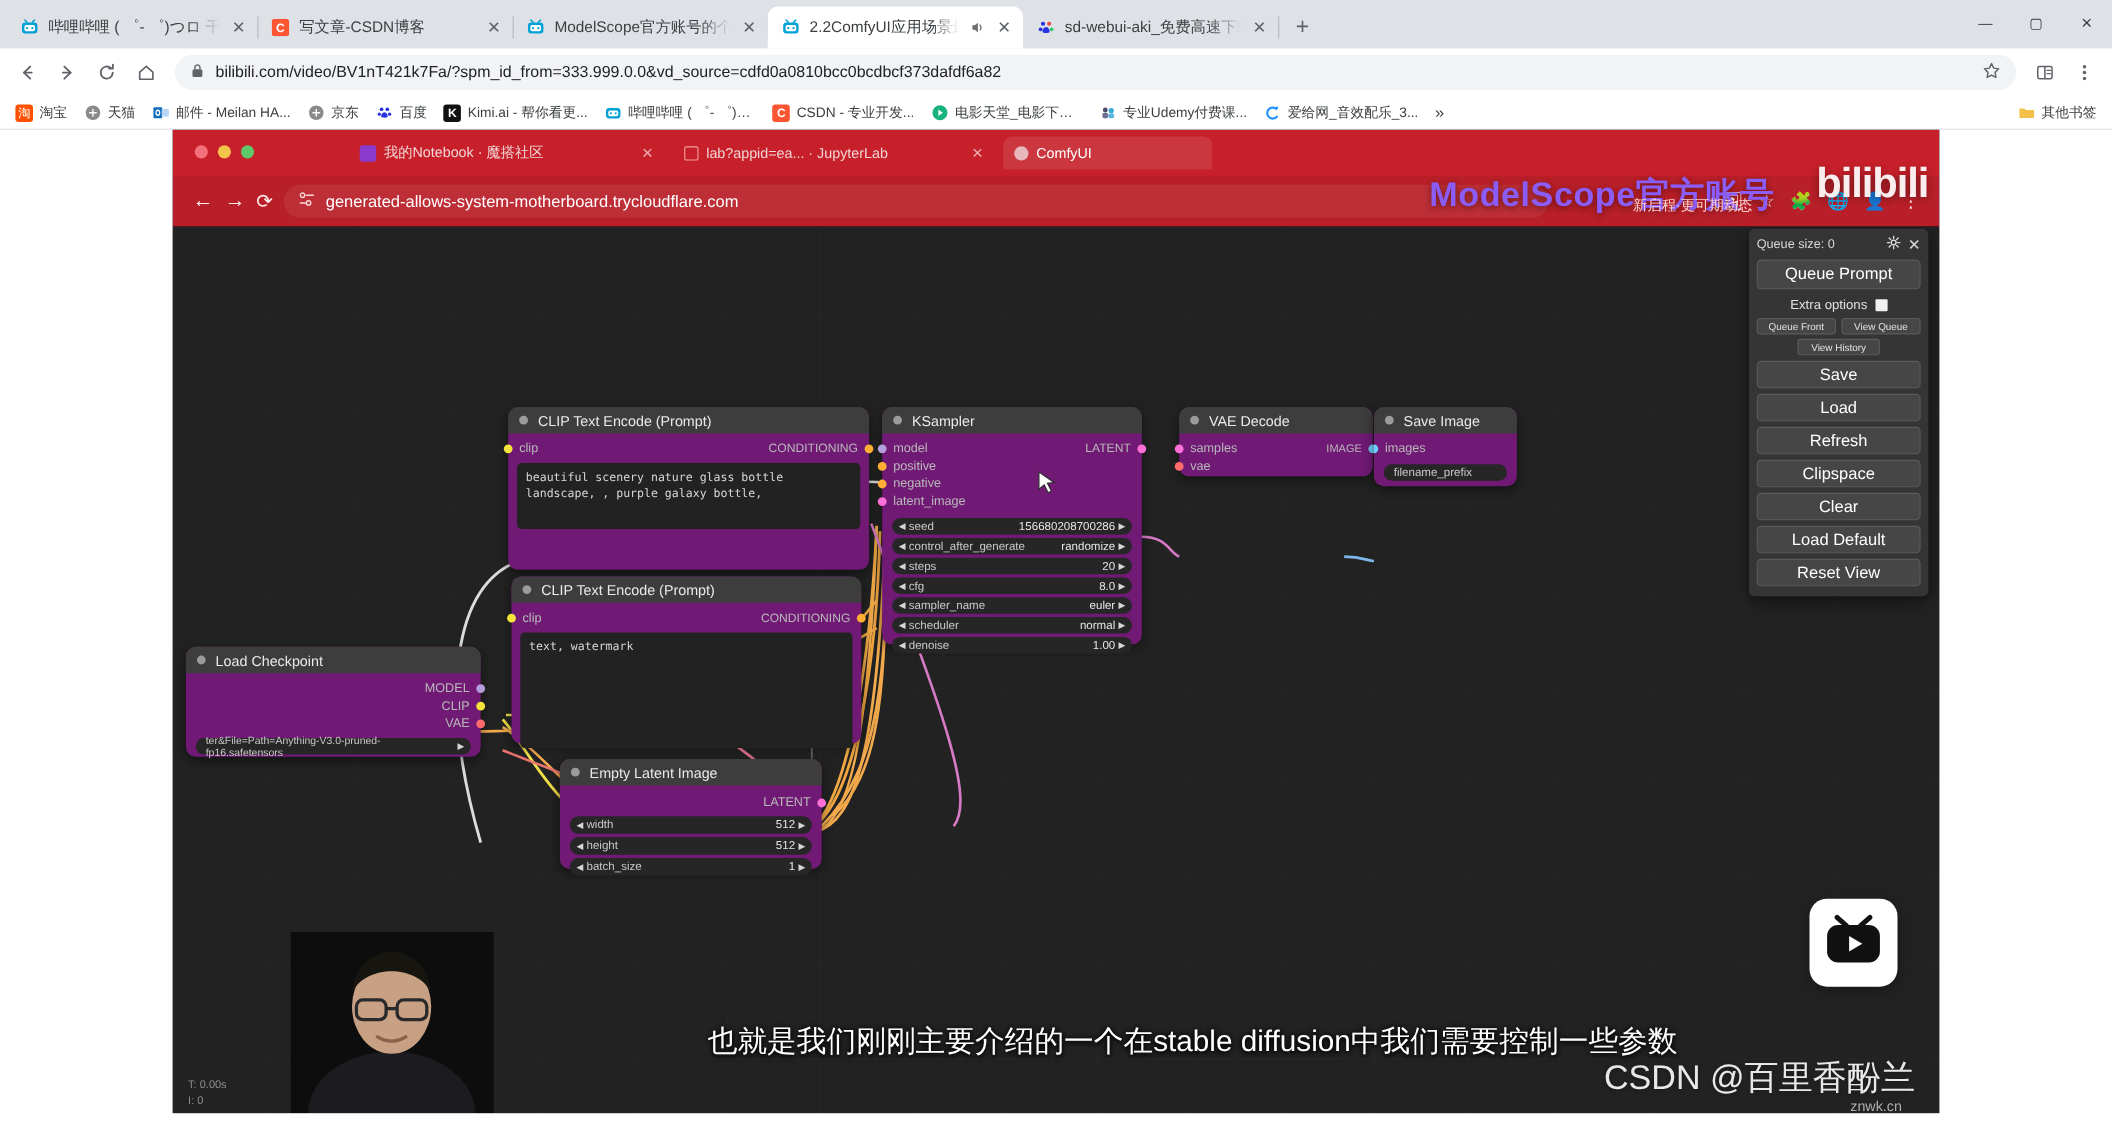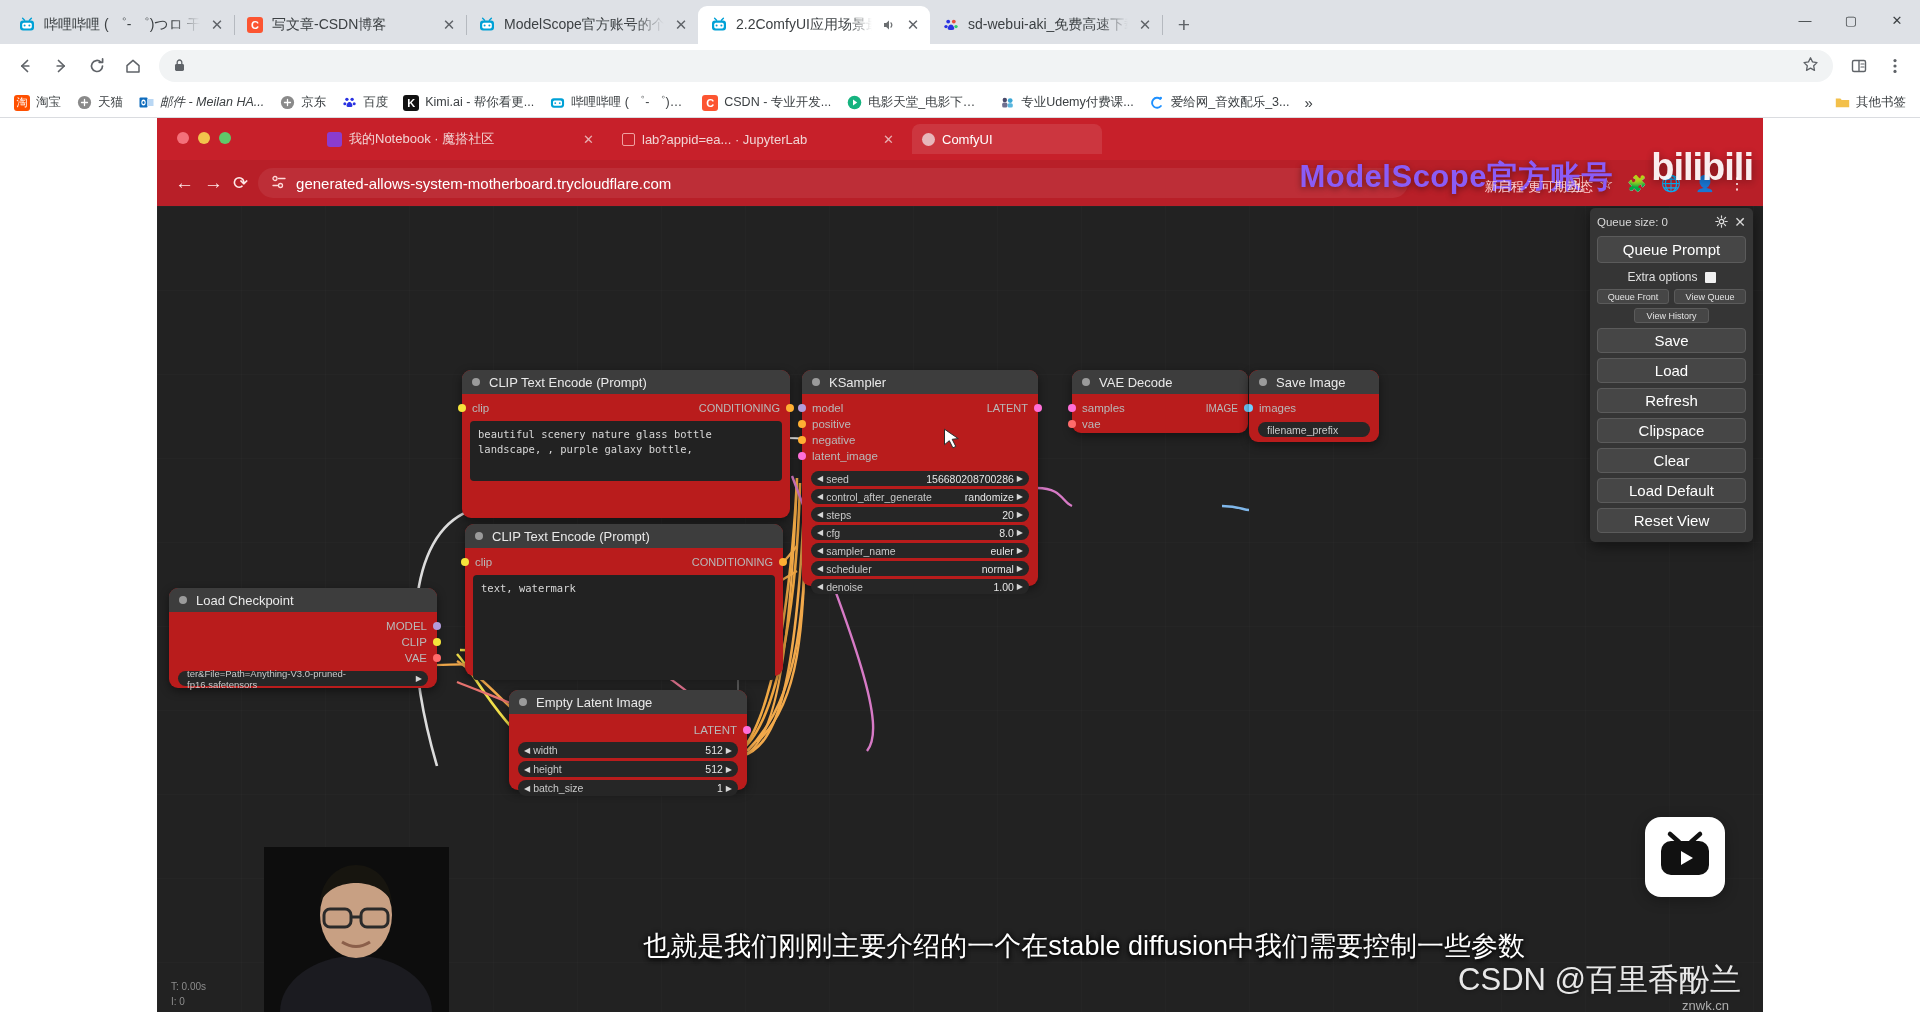--- a/index.html
+++ b/index.html
@@ -177,21 +177,21 @@
   .comfy-grid {
     position:absolute; inset:0;
     background-image:
       linear-gradient(rgba(255,255,255,.017) 1px, transparent 1px),
       linear-gradient(90deg, rgba(255,255,255,.017) 1px, transparent 1px);
     background-size: 84px 84px;
   }
 
   .node {
     position:absolute;
-    background:#b91c1c;
+    background:#701a75;
     border-radius:9px;
     box-shadow: 0 3px 10px rgba(0,0,0,.45);
     color:#cfcfcf;
     font-size:12.5px;
   }
   .node .title {
     height:24px; display:flex; align-items:center; gap:9px;
     padding:0 10px; font-size:13px; color:#e9e9e9;
     background:#3d3d3d;
     border-radius:9px 9px 0 0;
@@ -406,20 +406,21 @@
         </svg>
     </div>
 
     <div class="omnibox">
       <span>
         <svg width="13" height="14" viewBox="0 0 13 14">
             <rect x="2" y="6" width="9" height="7" rx="1.4" fill="#5f6368"></rect>
             <path d="M4.2 6V4.3a2.3 2.3 0 1 1 4.6 0V6" stroke="#5f6368" stroke-width="1.3" fill="none"></path>
           </svg>
       </span>
+      <span class="url">bilibili.com/video/BV1nT421k7Fa/?spm_id_from=333.999.0.0&amp;vd_source=cdfd0a0810bcc0bcdbcf373dafdf6a82</span>
       <span class="star">
         <svg width="17" height="17" viewBox="0 0 17 17">
             <path d="M8.5 1.8l2 4.1 4.5.7-3.3 3.2.8 4.5-4-2.1-4 2.1.8-4.5L2 6.6l4.5-.7z" stroke="#5f6368" stroke-width="1.3" fill="none" stroke-linejoin="round"></path>
           </svg>
       </span>
     </div>
 
     <div class="tbtn">
       <svg width="18" height="18" viewBox="0 0 18 18">
           <rect x="2.5" y="3.5" width="13" height="11" rx="1.5" stroke="#5f6368" stroke-width="1.4" fill="none"></rect>
@@ -443,21 +444,21 @@
     </div>
     <div class="bm" style="max-width:72px;">
       <span class="bm-ico">
         <svg width="15" height="15" viewBox="0 0 15 15">
             <circle cx="7.5" cy="7.5" r="6.6" fill="#8a8a8a"></circle>
             <path d="M4.5 7.5h6M7.5 4.5v6" stroke="#fff" stroke-width="1.3" stroke-linecap="round"></path>
           </svg>
       </span>
       <span class="lbl">天猫</span>
     </div>
-    <div class="bm" style="max-width:158px;font-style:italic;">
+    <div class="bm" style="max-width:158px;">
       <span class="bm-ico">
         <svg width="15" height="15" viewBox="0 0 15 15">
             <rect x="0.5" y="2.5" width="8" height="10" rx="1" fill="#0f6cbd"></rect>
             <rect x="8" y="4" width="6.5" height="7" fill="#b9d7f4"></rect>
             <ellipse cx="4.5" cy="7.5" rx="2.2" ry="2.9" fill="#fff"></ellipse>
             <ellipse cx="4.5" cy="7.5" rx="1.1" ry="1.6" fill="#0f6cbd"></ellipse>
           </svg>
       </span>
       <span class="lbl">邮件 - Meilan HA...</span>
     </div>

